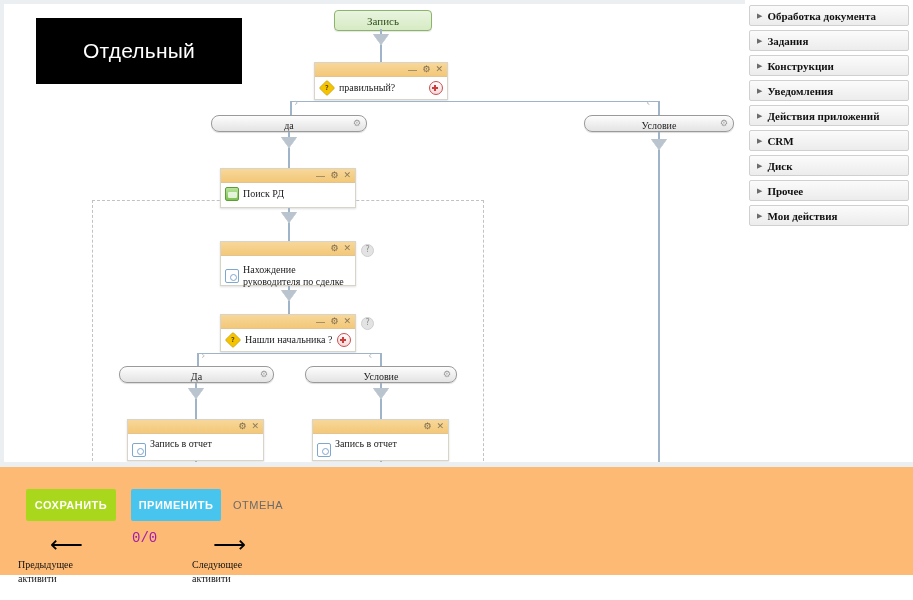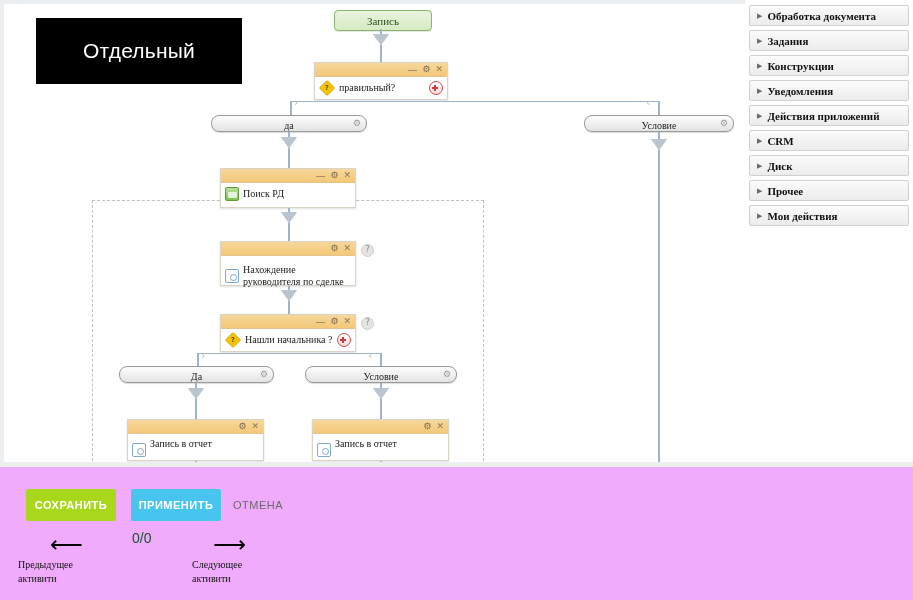--- a/index.html
+++ b/index.html
@@ -194,22 +194,22 @@
     cursor:pointer;
     font-family:"Liberation Serif", serif;
     font-size:11px;font-weight:bold;color:#111111;
   }
   .side-item .tri{
     color:#6b6b6b;font-size:7px;margin-right:5px;
     font-family:"DejaVu Sans", sans-serif;
   }
   
   #bottombar{
-    position:absolute;left:0;top:467px;width:913px;height:133px;
-    background:#f0abfc;
+    position:absolute;left:0;top:467px;width:913px;height:108px;
+    background:#fdba74;
   }
   .btn{
     position:absolute;height:32px;border:none;border-radius:2px;
     color:#ffffff;font-size:11px;font-weight:bold;letter-spacing:.5px;
     cursor:pointer;
     font-family:"Liberation Sans", sans-serif;
     display:flex;align-items:center;justify-content:center;
   }
   #btn-save{left:26px;top:22px;width:90px;background:#a8d71c;}
   #btn-apply{left:131px;top:22px;width:90px;background:#47c5ef;}
@@ -223,22 +223,22 @@
     position:absolute;font-size:23px;line-height:23px;color:#000000;
     font-family:"DejaVu Sans", sans-serif;cursor:pointer;
   }
   .nav-label{
     position:absolute;width:90px;
     font-family:Liberation Serif, serif;
     font-size:10px;color:#111111;line-height:1.35;
   }
   #counter{
     position:absolute;left:132px;top:530px;
-    font-family:Liberation Sans, sans-serif;
-    font-size:14px;color:#14532d;
+    font-family:Liberation Mono, monospace;
+    font-size:14px;color:#a21caf;
   }
 </style>
 </head>
 <body>
 
 <div id="canvas">
 
   <div id="title-plate">
     <div>
       <div>Отдельный</div>

